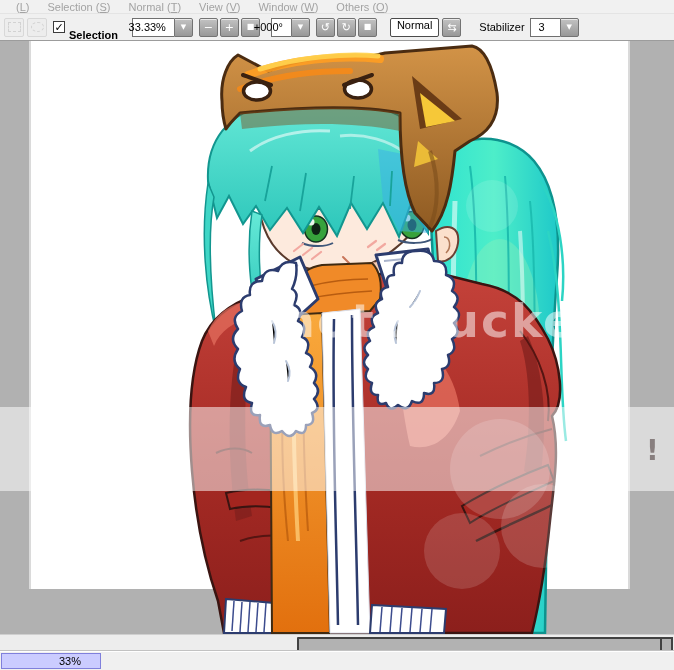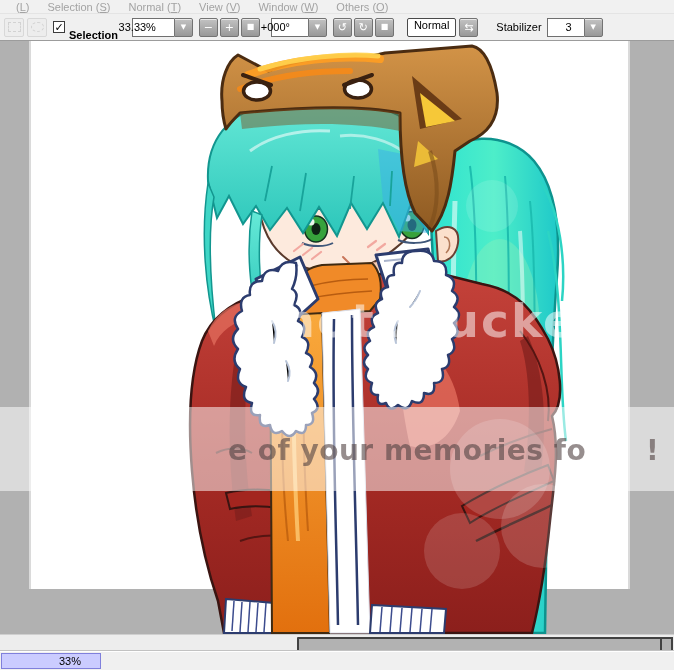--- a/index.html
+++ b/index.html
@@ -19,21 +19,21 @@
   .tbtn{height:19px;min-width:19px;box-sizing:border-box;display:flex;align-items:center;
         justify-content:center;background:linear-gradient(#c2c2c2,#989898);
         border:1px solid #737373;border-radius:2px;box-shadow:inset 0 1px 0 rgba(255,255,255,.65);
         color:#fff;font-family:"DejaVu Sans",sans-serif;font-size:11px;line-height:1;cursor:pointer;}
   .tbtn.small-glyph{font-size:8px;}
   .tbtn.disabled{background:#ededed;border-color:#d8d8d8;box-shadow:none;cursor:default;width:20px;}
   .ghost-rect{width:11px;height:8px;border:1px dashed #d2d2d2;}
   .ghost-oval{width:11px;height:8px;border:1px dashed #d2d2d2;border-radius:50%;}
   .combo{display:flex;height:19px;box-sizing:border-box;}
   .combo .field{box-sizing:border-box;height:19px;background:#fff;border:1px solid #6f6f6f;
-                border-right:none;display:flex;align-items:center;padding:0 18px;}
+                border-right:none;display:flex;align-items:center;padding:0 8px;}
   .combo .field.right{justify-content:flex-end;}
   .combo .drop{width:15px;border-radius:0 2px 2px 0;font-size:7px;}
   .checkbox{width:12px;height:12px;box-sizing:border-box;background:#fff;border:1px solid #3c3c3c;
             display:flex;align-items:center;justify-content:center;font-size:11px;font-weight:bold;
             color:#000;cursor:pointer;font-family:"DejaVu Sans",sans-serif;line-height:1;}
   .btn-flat{height:19px;box-sizing:border-box;background:#fff;border:1px solid #4a4a4a;
             border-radius:2px;display:flex;padding:0 6px;cursor:pointer;}
   .lbl{margin:16px 0 0 4px;font-weight:bold;}
 
   
@@ -314,21 +314,20 @@
           <circle cx="543" cy="525" r="42" opacity=".16"></circle>
           <circle cx="462" cy="550" r="38" opacity=".14"></circle>
           <circle cx="492" cy="205" r="26" opacity=".12"></circle>
         </g>
       </svg>
 
       <div class="wm-brand">Photobucket</div>
     </div>
 
     <div class="wm-band">
-      <div class="wm-slogan">e of your memories fo</div>
       <div class="wm-exclaim">!</div>
     </div>
   </div>
 
   <div class="hscroll">
     <div class="hthumb"></div>
     <div class="hcorner"></div>
   </div>
 
   <div class="statusbar">

